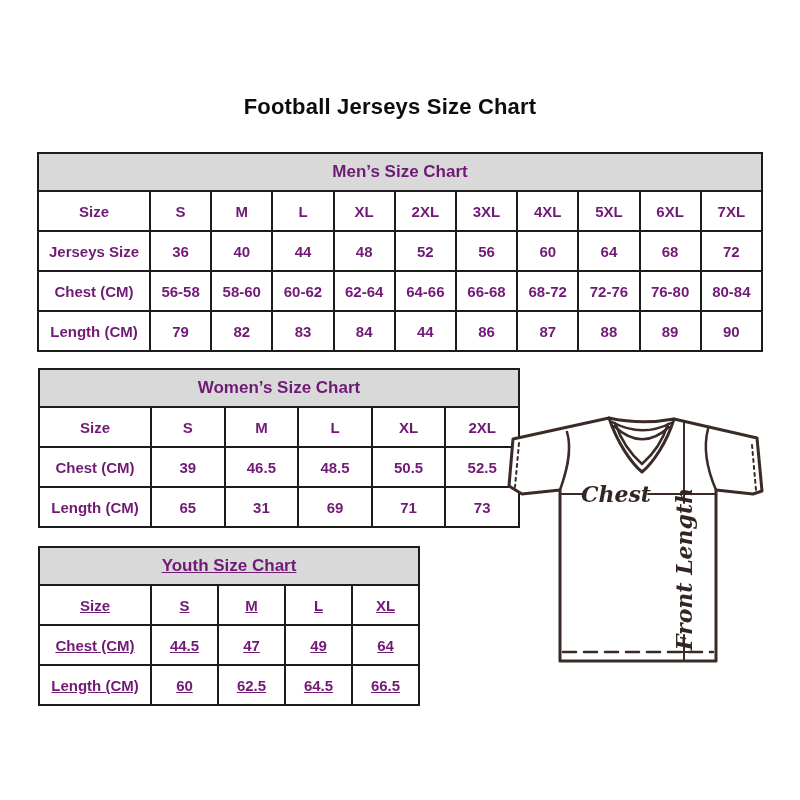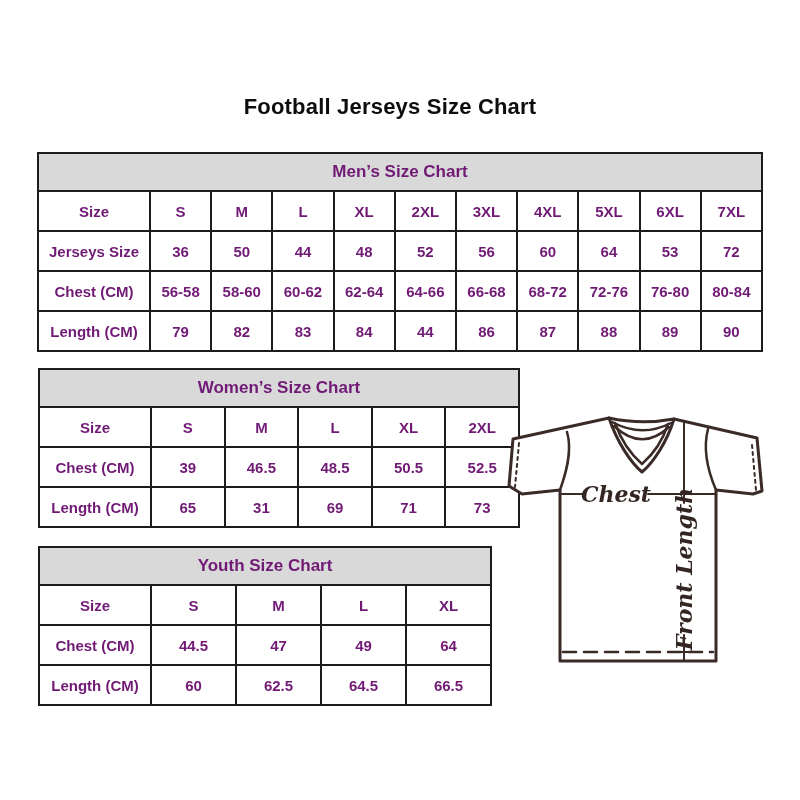--- a/index.html
+++ b/index.html
@@ -19,21 +19,21 @@
     border:2px solid #1c1c1c;text-align:center;vertical-align:middle;
     font-size:15px;font-weight:bold;padding:0 2px;overflow:hidden;white-space:nowrap;
   }
   table.size-table td.tcap{
     background:#d9d9d9;font-size:17px;height:36px;
   }
   table.size-table tr{height:40px;}
   table.size-table tr.cap{height:37px;}
   #mens-table{left:37px;top:152px;width:726px;}
   #womens-table{left:38px;top:368px;width:482px;}
-  #youth-table{left:38px;top:546px;width:454px;}
+  #youth-table{left:38px;top:546px;width:382px;text-decoration:underline;}
   .jersey-wrap{position:absolute;left:505px;top:406px;width:275px;height:290px;}
   .jersey-wrap svg{display:block;width:275px;height:290px;}
   .measure-text{
     font-family:"DejaVu Serif","Liberation Serif",serif;
     font-style:italic;font-weight:bold;font-size:22px;fill:#332622;
   }
 </style>
 </head>
 <body>
 
@@ -66,28 +66,28 @@
         <td>2XL</td>
         <td>3XL</td>
         <td>4XL</td>
         <td>5XL</td>
         <td>6XL</td>
         <td>7XL</td>
       </tr>
       <tr>
         <td>Jerseys Size</td>
         <td>36</td>
-        <td>50</td>
+        <td>40</td>
         <td>44</td>
         <td>48</td>
         <td>52</td>
         <td>56</td>
         <td>60</td>
         <td>64</td>
-        <td>53</td>
+        <td>68</td>
         <td>72</td>
       </tr>
       <tr>
         <td>Chest (CM)</td>
         <td>56-58</td>
         <td>58-60</td>
         <td>60-62</td>
         <td>62-64</td>
         <td>64-66</td>
         <td>66-68</td>

